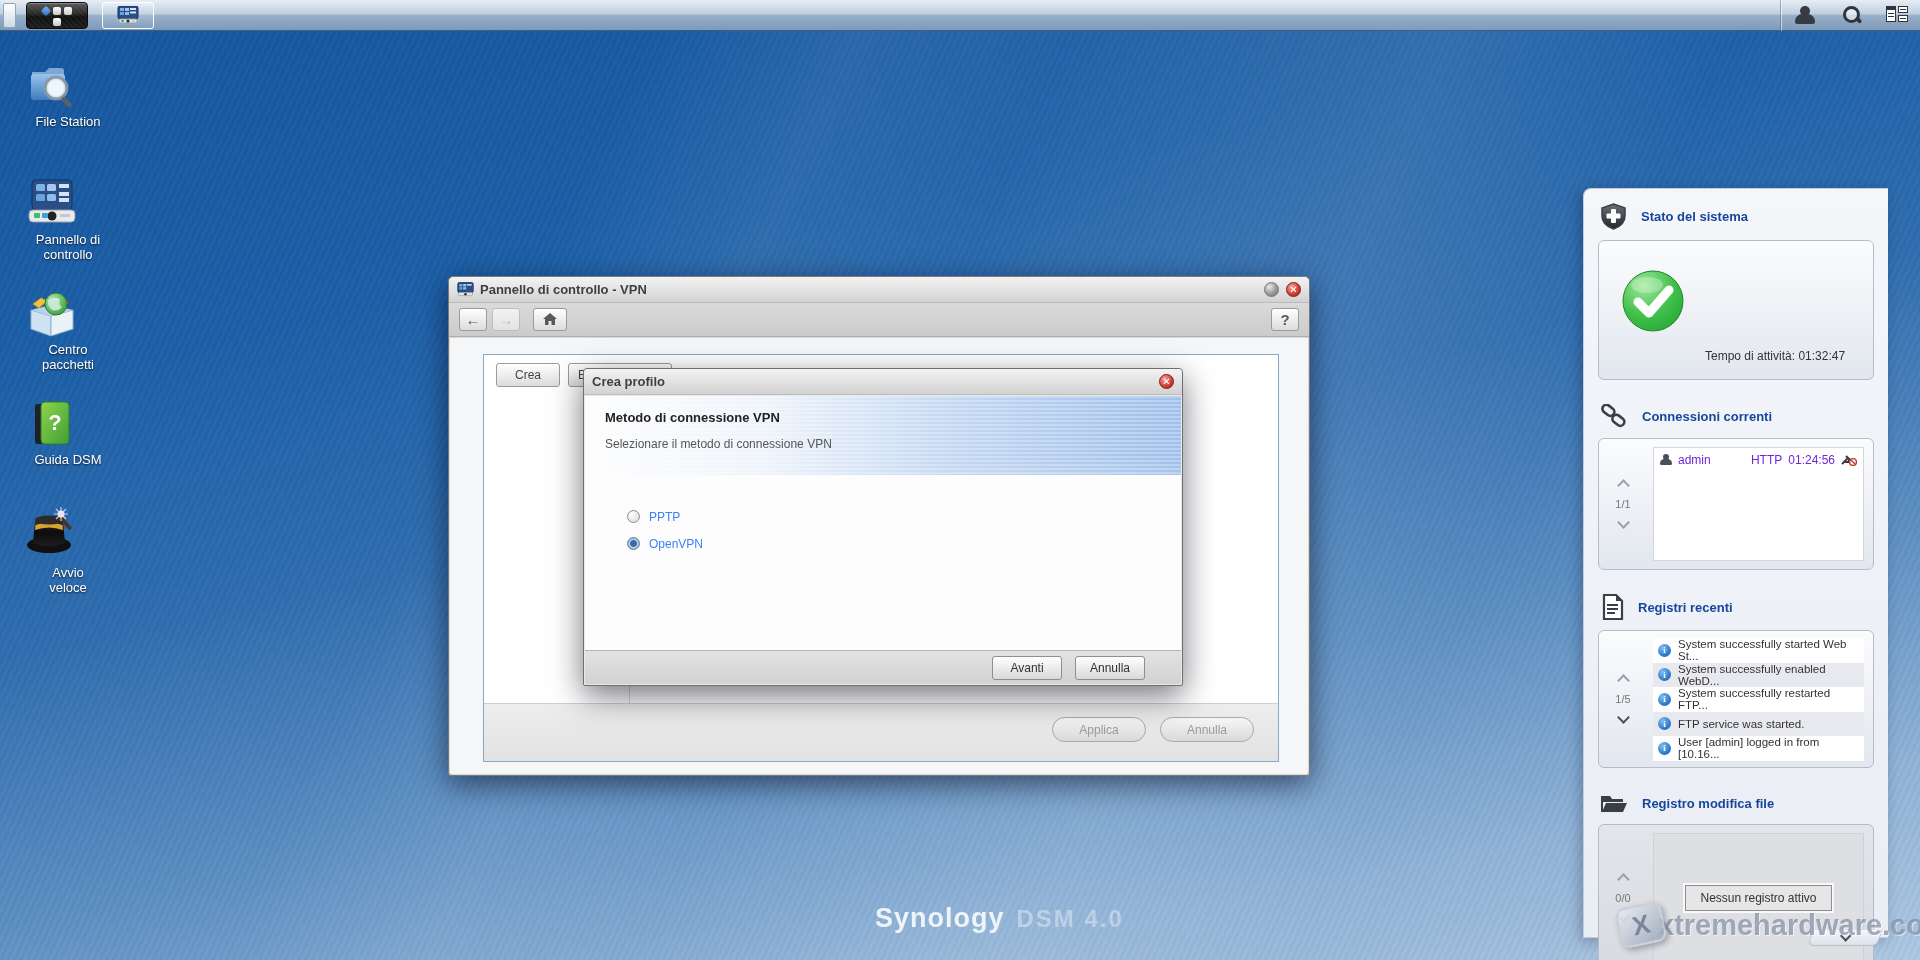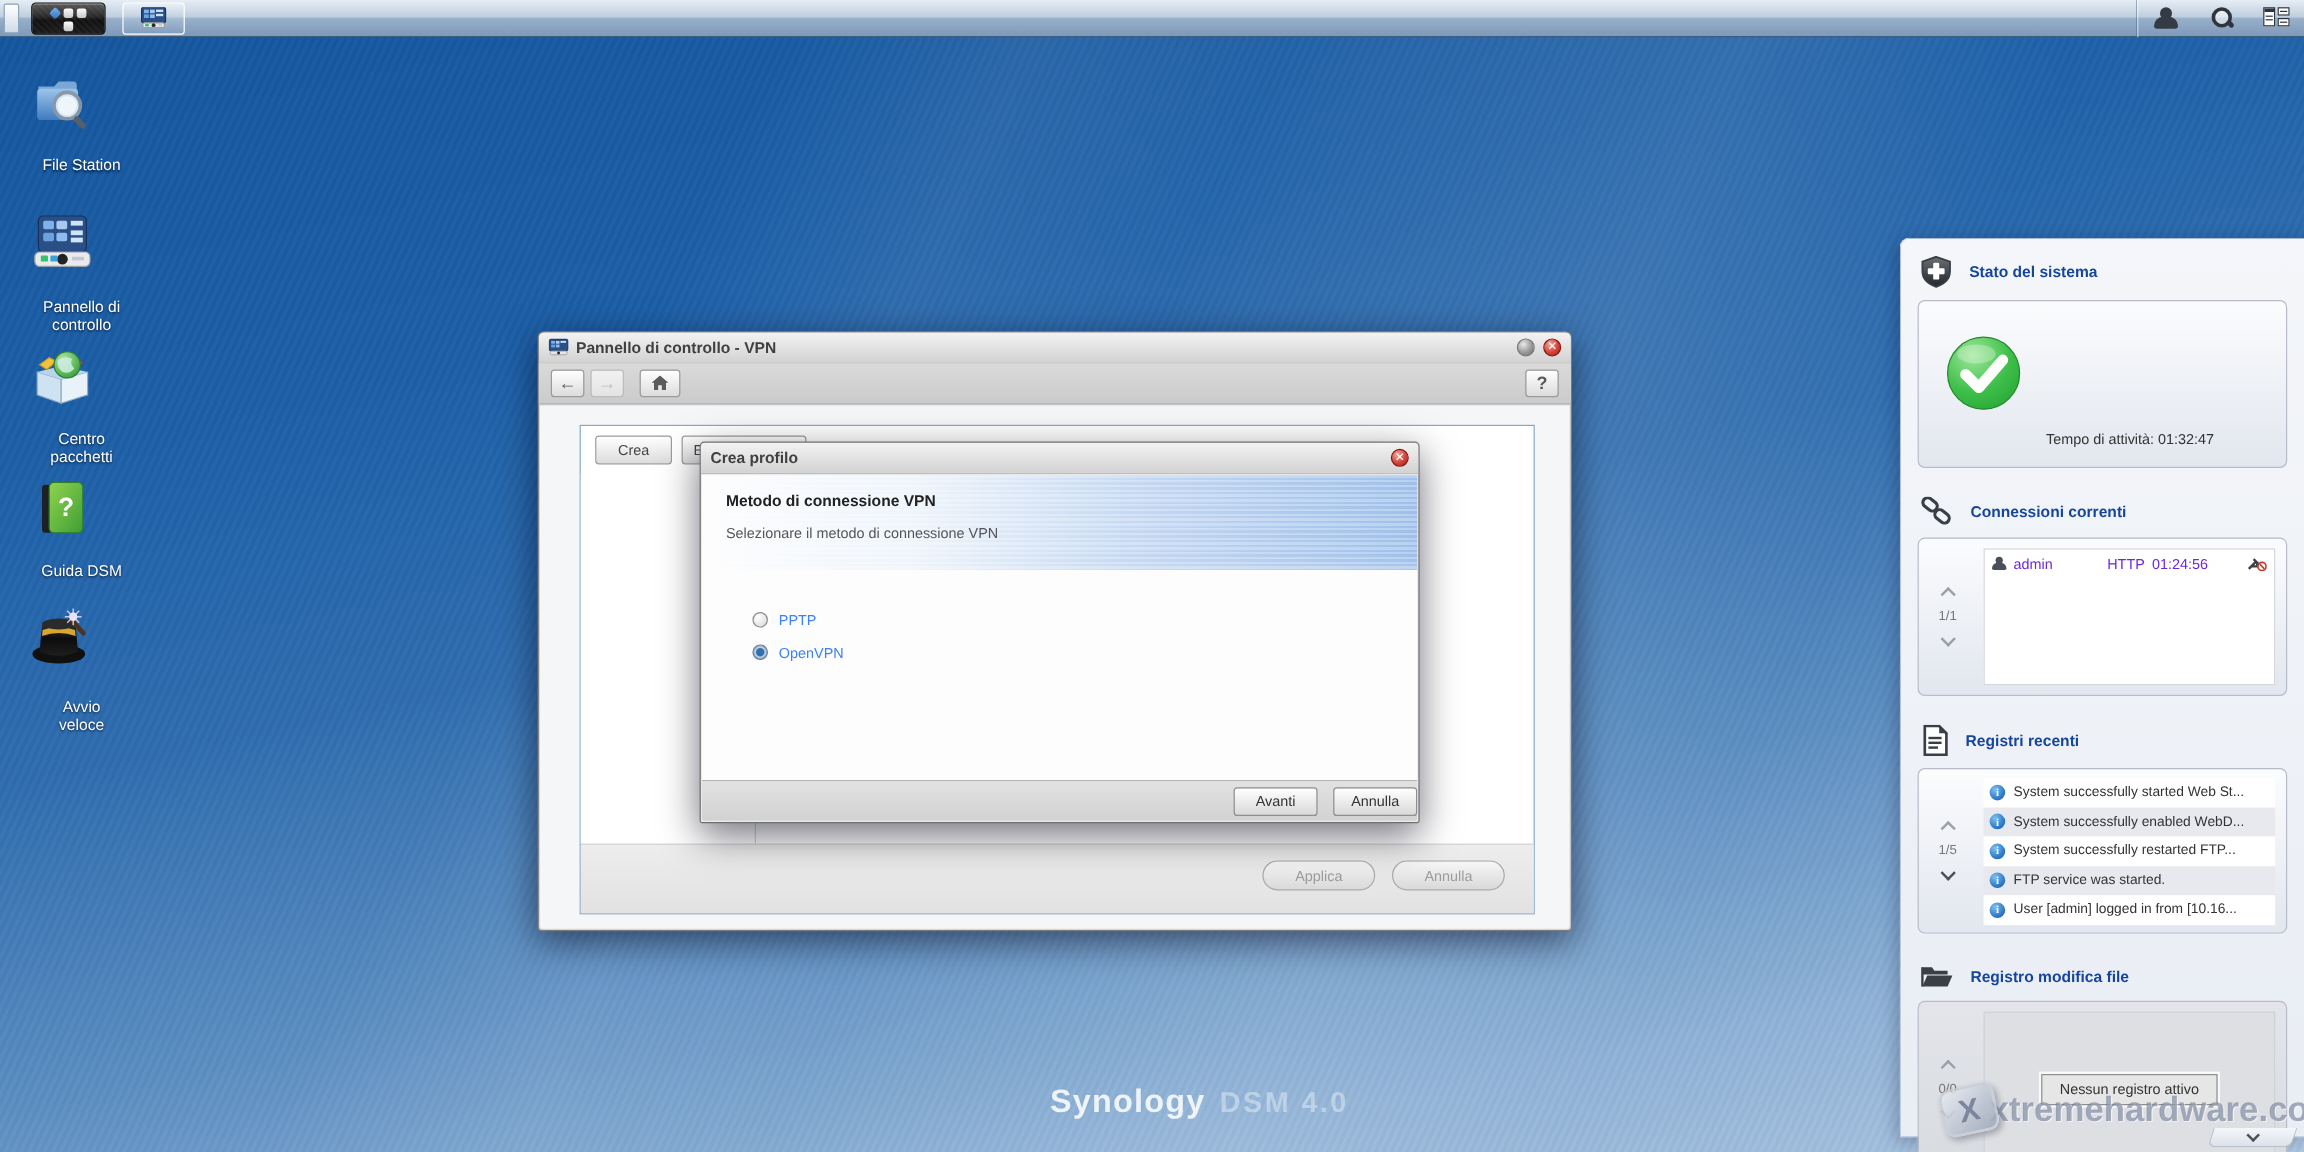--- a/index.html
+++ b/index.html
@@ -57,21 +57,21 @@
   
   .pilot-glyph { position:relative; width:22px; height:18px; }
   .pilot-glyph .p1 { position:absolute; left:0; top:0; width:10px; height:16px; background:#fff; border:1px solid #2e353e; box-shadow:inset 0 3px 0 #2e353e; }
   .pilot-glyph .p2, .pilot-glyph .p3 { position:absolute; left:12px; width:10px; height:7px; background:#fff; border:1px solid #2e353e; }
   .pilot-glyph .p2 { top:0; } .pilot-glyph .p3 { top:9px; }
   .pilot-glyph .d { position:absolute; background:#2e353e; height:1px; }
 
   
   .dicon { position:absolute; width:104px; text-align:center; }
   .dicon .ic { display:flex; justify-content:center; }
-  .dicon .lbl { margin-top:20px; color:#fff; font-size:13px; text-shadow:0 1px 2px rgba(0,0,0,.75); white-space:pre-line; line-height:15px;padding-left:32px; }
+  .dicon .lbl { margin-top:4px; color:#fff; font-size:13px; text-shadow:0 1px 2px rgba(0,0,0,.75); white-space:pre-line; line-height:15px;padding-left:32px; }
 
   
   .win {
     position:absolute; border-radius:5px 5px 3px 3px;
     background:#d6d6d6; border:1px solid #7a7a7a;
     box-shadow:0 8px 30px rgba(0,0,20,.55);
   }
   .win-title {
     height:26px; display:flex; align-items:center; padding:0 8px; gap:6px;
     background:linear-gradient(180deg,#f3f3f3,#d2d2d2);
@@ -138,32 +138,32 @@
   .radio-row { display:flex; align-items:center; gap:9px; height:27px; }
   .radio {
     width:13px; height:13px; border-radius:50%; border:1px solid #8b8b8b;
     background:radial-gradient(circle at 35% 30%, #ffffff, #d7d7d7);
   }
   .radio-row.checked .radio { border-color:#5b7da0; background:radial-gradient(circle at 50% 50%, #2f6fb4 0 3px, #cfe0ef 4px, #f2f6fa 6px); box-shadow:inset 0 0 2px #345; }
   .radio-row .rlabel { color:#3b82f6; }
   .dlg-foot {
     position:absolute; left:1px; right:1px; bottom:1px; height:34px;
     background:linear-gradient(180deg,#e2e2e2,#d2d2d2); border-top:1px solid #b5b5b5;
-    display:flex; align-items:center; justify-content:flex-end; gap:13px; 
+    display:flex; align-items:center; justify-content:flex-end; gap:13px; padding-right:36px;
     border-radius:0 0 2px 2px;
   }
   .dbtn {
     width:70px; height:24px; border:1px solid #8f8f8f; border-radius:3px;
     background:linear-gradient(180deg,#ffffff,#d9d9d9); color:#333; font-size:12px;
     display:flex; align-items:center; justify-content:center;
   }
 
   
   #sidebar {
-    position:absolute; left:1583px; top:198px; width:337px; height:750px;
+    position:absolute; left:1583px; top:188px; width:305px; height:750px;
     background:linear-gradient(180deg,#f4f6fa 0%,#e9edf4 100%);
     border:1px solid #c6ccd8; border-right:none; border-radius:8px 0 0 0;
     box-shadow:-3px 3px 14px rgba(0,0,30,.25);
   }
   .sb-header { display:flex; align-items:center; gap:14px; padding:14px 16px 8px 16px; }
   .sb-header .ttl { font-size:13px; font-weight:bold; color:#16469c; }
   .sb-box {
     margin:2px 14px 10px 14px; border:1px solid #b8bcc8; border-radius:6px;
     background:linear-gradient(180deg,#fbfcfe,#e2e6ee);
     position:relative;

